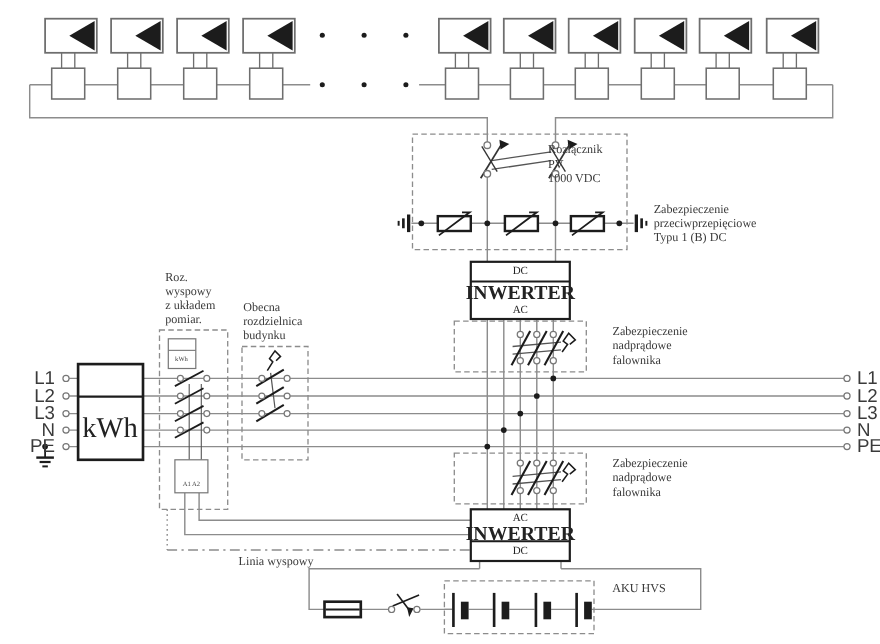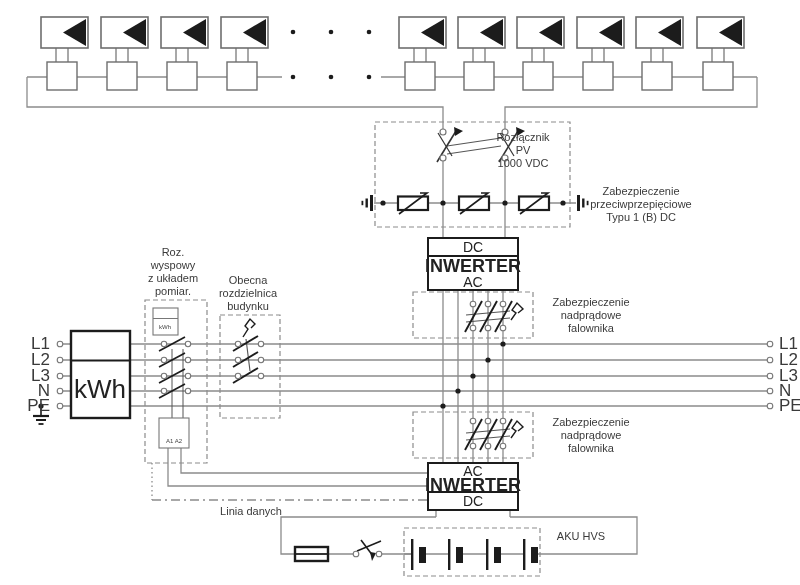--- a/index.html
+++ b/index.html
@@ -3,26 +3,26 @@
 <meta charset="utf-8">
 <style>
   html,body{margin:0;padding:0;background:#fff;}
   #stage{
     position:relative;width:800px;height:585px;background:#fff;overflow:hidden;
     font-family:"Liberation Sans","DejaVu Sans",sans-serif;color:#3a3a3a;
   }
   #stage svg{position:absolute;left:0;top:0;}
   .lbl{
     position:absolute;transform:translate(-50%,-50%);
-    white-space:pre-line;text-align:center;font-size:11px;line-height:13px;color:#3a3a3a;
+    white-space:pre-line;text-align:left;font-size:11px;line-height:13px;color:#3a3a3a;font-family:Liberation Serif, serif;
   }
   .lbl.big{font-size:26px;line-height:26px;color:#222;}
   .lbl.tiny{font-size:6px;line-height:6px;color:#444;}
   .lbl.bold{font-weight:bold;font-size:18px;color:#222;}
-  .lbl.boxlbl{font-size:14px;color:#222;}
+  .lbl.boxlbl{font-size:10px;color:#222;}
   .term{position:absolute;font-size:17px;line-height:12px;color:#3a3a3a;}
   .term.left{left:16px;width:34px;text-align:right;}
   .term.right{left:779px;width:34px;text-align:left;}
 </style>
 </head>
 <body>
 
 <div id="stage">
 
 <svg width="800" height="585" viewBox="0 0 800 585">
@@ -318,21 +318,21 @@
 pomiar.</div>
 <div class="lbl big" style="left:100px;top:389px">kWh</div>
 <div class="lbl tiny" style="left:165px;top:327px">kWh</div>
 <div class="lbl tiny" style="left:174px;top:441px">A1  A2</div>
 <div class="lbl boxlbl" style="left:473px;top:247px">DC</div>
 <div class="lbl bold" style="left:473px;top:266px">INWERTER</div>
 <div class="lbl boxlbl" style="left:473px;top:282px">AC</div>
 <div class="lbl boxlbl" style="left:473px;top:471px">AC</div>
 <div class="lbl bold" style="left:473px;top:485px">INWERTER</div>
 <div class="lbl boxlbl" style="left:473px;top:501px">DC</div>
-<div class="lbl" style="left:251px;top:511px">Linia danych</div>
+<div class="lbl" style="left:251px;top:511px">Linia wyspowy</div>
 <div class="lbl" style="left:581px;top:536px">AKU HVS</div>
 
 <div class="term left" style="top:338px">L1</div>
 <div class="term left" style="top:354px">L2</div>
 <div class="term left" style="top:370px">L3</div>
 <div class="term left" style="top:385px">N</div>
 <div class="term left" style="top:400px">PE</div>
 <div class="term right" style="top:338px">L1</div>
 <div class="term right" style="top:354px">L2</div>
 <div class="term right" style="top:370px">L3</div>

